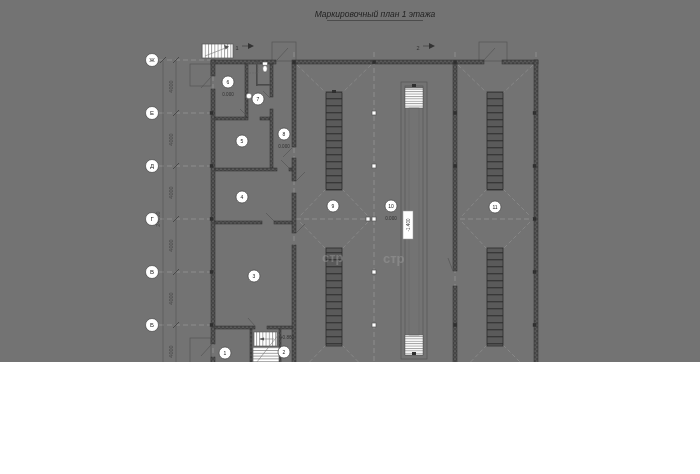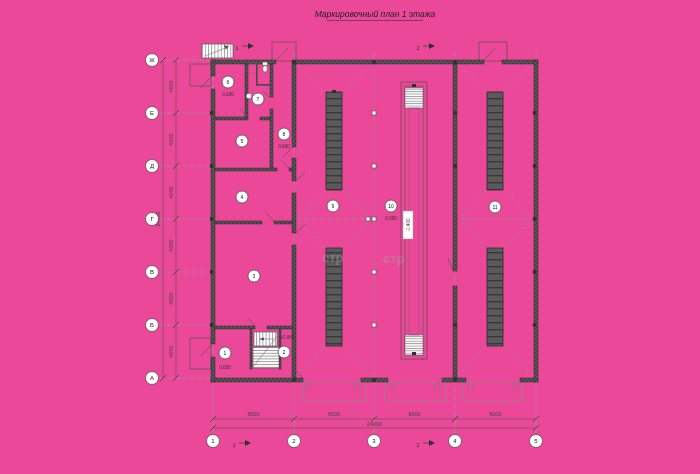--- a/index.html
+++ b/index.html
@@ -1,16 +1,16 @@
 <!DOCTYPE html>
 <html><head>
 <meta charset="utf-8">
 <style>
   html,body{margin:0;padding:0;background:#fff;}
-  #canvas{position:relative;width:700px;height:474px;background:#ec4899;overflow:hidden;
+  #canvas{position:relative;width:700px;height:362px;background:#737373;overflow:hidden;
           font-family:"Liberation Sans",sans-serif;}
   svg text{font-family:"Liberation Sans",sans-serif;fill:#333;}
   .ln{stroke:#444;stroke-width:.8;fill:none}
   .thin{stroke:#777;stroke-width:.6;fill:none}
   .dash{stroke:#9a9a9a;stroke-width:.7;fill:none;stroke-dasharray:5 3}
   .ddiag{stroke:#8f8f8f;stroke-width:.7;fill:none;stroke-dasharray:4 2.5}
   .wall{fill:url(#wallPat);stroke:#2e2e2e;stroke-width:.5}
   .twall{fill:#4a4a4a;stroke:none}
   .pit{fill:url(#pitPat);stroke:#2b2b2b;stroke-width:.8}
   .csq{fill:#2f2f2f;stroke:none}

